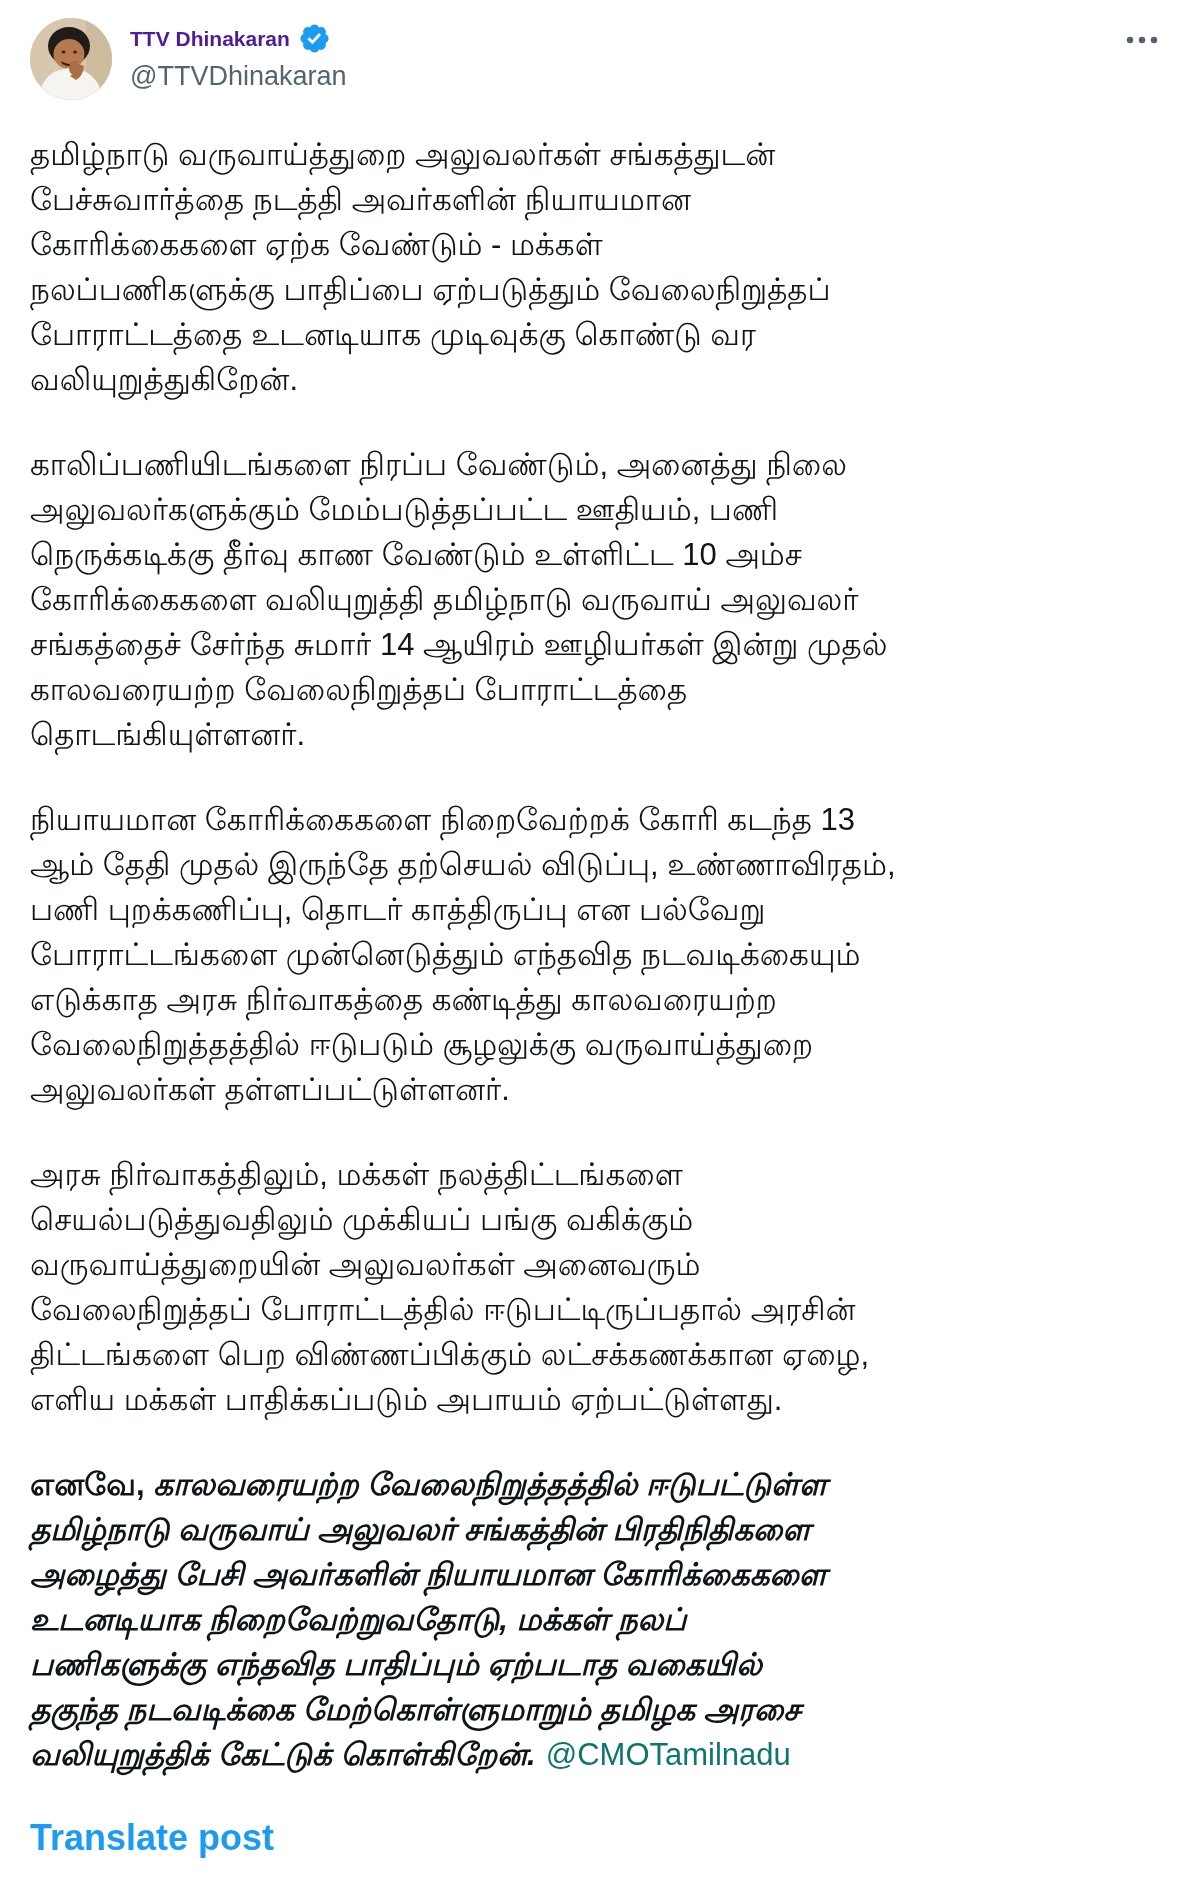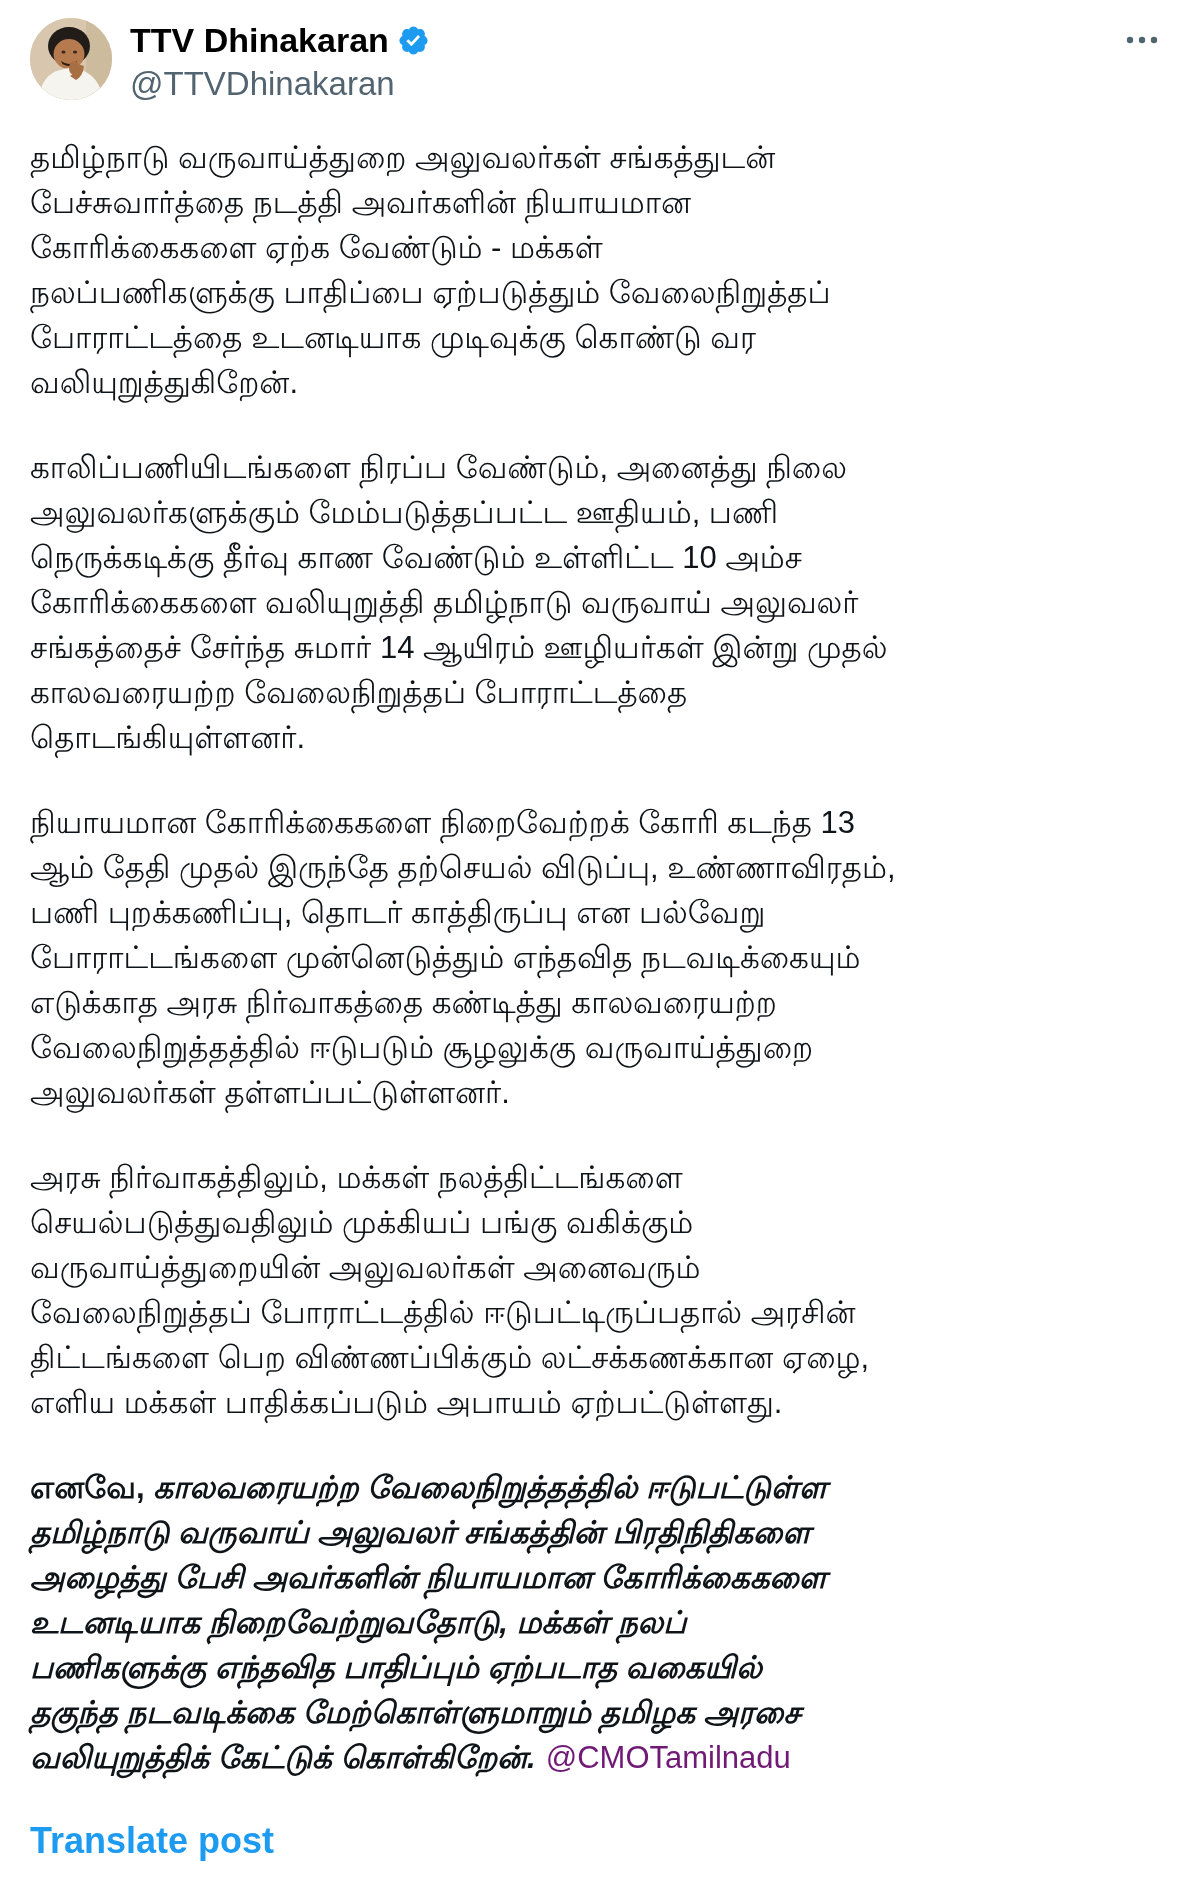--- a/index.html
+++ b/index.html
@@ -13,36 +13,36 @@
 
   
   .header { display: flex; align-items: flex-start; }
   .avatar {
     width: 82px; height: 82px; border-radius: 50%;
     overflow: hidden; flex: none; cursor: pointer; background: #d8c7ae;
   }
   .avatar svg { display: block; }
   .id-block { margin-left: 18px; padding-top: 4px; min-width: 0; }
   .name-row { display: flex; align-items: center; gap: 8px; }
-  .display-name { font-size: 34px; font-weight: 700; color: #000000; line-height: 1.1; cursor: pointer; }
+  .display-name { font-size: 21px; font-weight: 700; color: #4c1d95; line-height: 1.1; cursor: pointer; }
   .badge { width: 33px; height: 33px; flex: none; }
   .badge svg { width: 33px; height: 33px; display: block; }
-  .handle { font-size: 33px; color: #536471; margin-top: 7px; line-height: 1.1; cursor: pointer; }
+  .handle { font-size: 27px; color: #536471; margin-top: 7px; line-height: 1.1; cursor: pointer; }
   .more-btn {
     margin-left: auto; padding: 10px 4px 0 0; cursor: pointer;
     color: #536471; border: none; background: transparent;
   }
   .more-btn svg { display: block; }
 
   
   .body-text { margin-top: 32px; font-size: 31px; line-height: 45px; color: #0f1419; }
   .body-text p { margin: 0 0 40px 0; white-space: pre-line; }
   .closing .bold-part { font-weight: 700; font-style: italic; }
   .prefix { font-weight: 700; }
-  .mention { color: #701a75; margin-left: 10px; text-decoration: none; cursor: pointer; }
+  .mention { color: #0f766e; margin-left: 10px; text-decoration: none; cursor: pointer; }
 
   .translate { font-size: 36px; font-weight: 700; color: #1d9bf0; margin-top: 2px; cursor: pointer; }
   .timestamp { font-size: 28px; color: #536471; margin-top: 36px; cursor: pointer; }
 </style>
 </head>
 <body>
 
 <div class="tweet">
 
   <div class="header">

